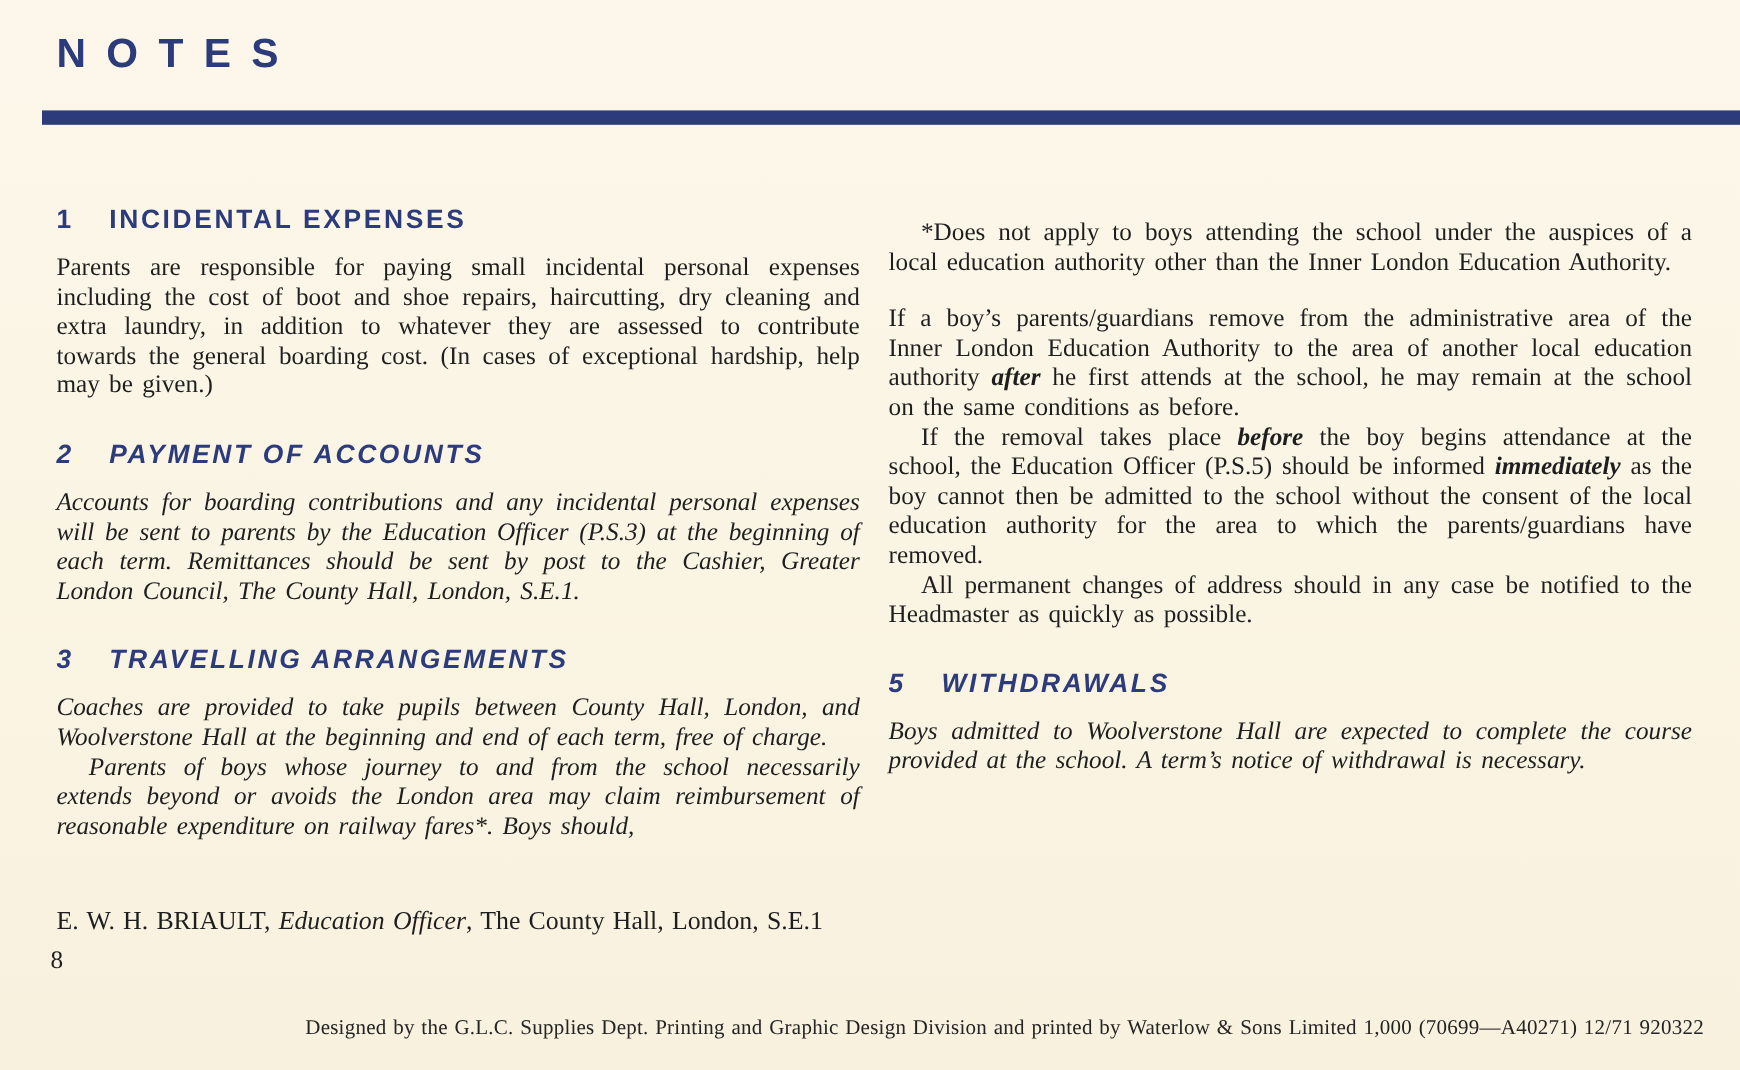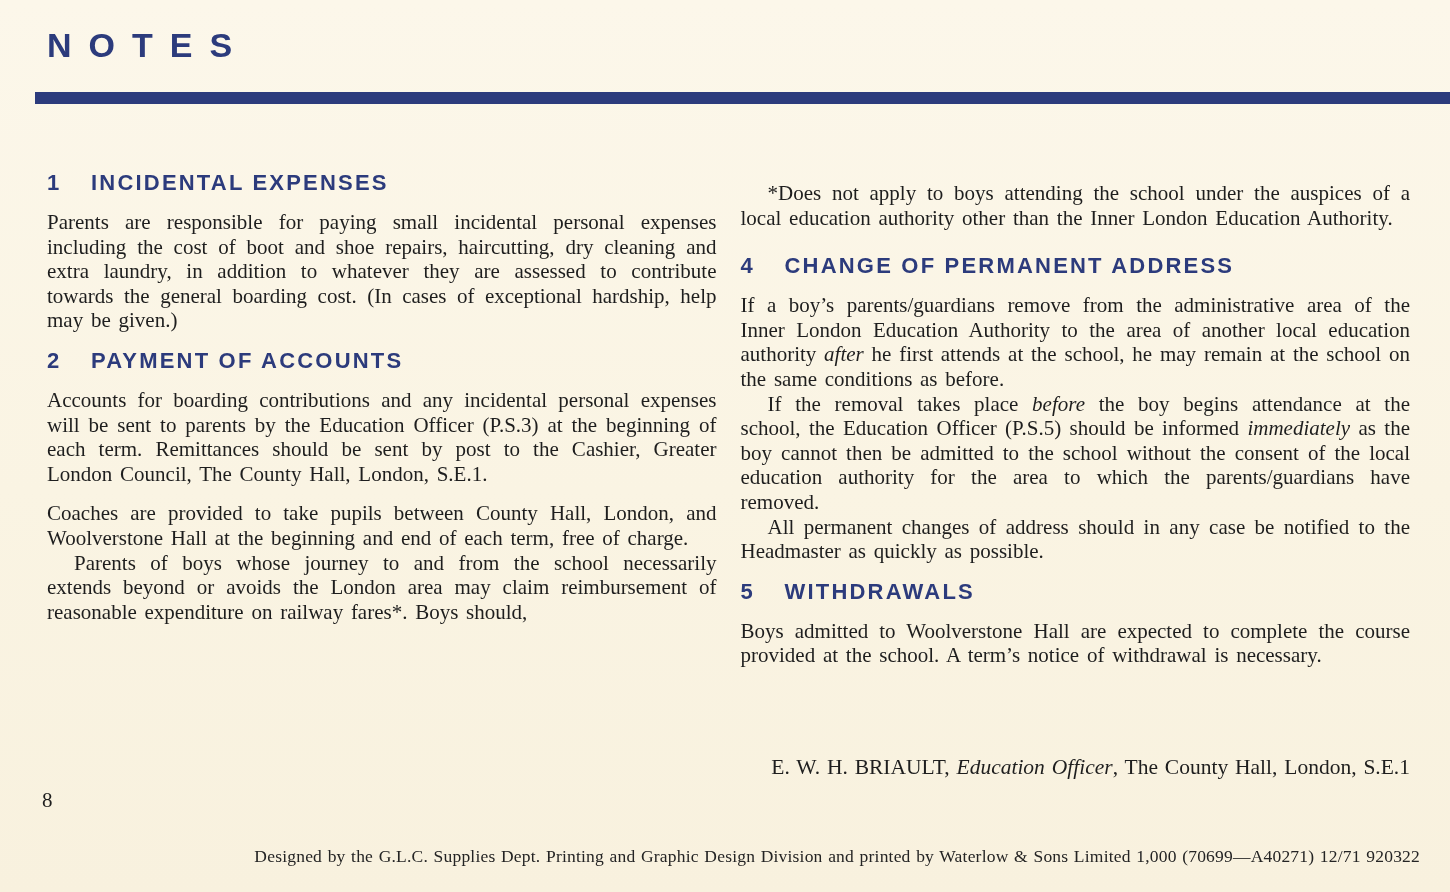--- a/index.html
+++ b/index.html
@@ -43,21 +43,21 @@
     position: absolute;
     top: 170px;
     left: 47px;
     right: 50px;
     display: flex;
     gap: 24px;
   }
   .col { flex: 1 1 0; min-width: 0; }
   .col.right { padding-top: 11px; }
 
-  .section + .section { margin-top: 15px; }
+  .section + .section { margin-top: 33px; font-style: italic; }
   .section-heading {
     font-family: "Liberation Sans", sans-serif;
     font-weight: bold;
     font-size: 22px;
     letter-spacing: 2.2px;
     color: #2c3b7c;
     margin-bottom: 14px;
     white-space: nowrap;
   }
   .section-number {
@@ -67,32 +67,32 @@
   }
   .para {
     font-size: 21px;
     line-height: 24.6px;
     text-align: justify;
     text-align-last: left;
     word-spacing: 2.5px;
     margin: 0;
   }
   .para.indent { text-indent: 27px; }
-  .para i { font-style: italic; }
+  .para i { font-style: italic; font-weight: bold; }
 
   .continuation { margin-bottom: 23px; }
   .col.right .section.first { margin-top: 0; }
 
   
   .signature {
     position: absolute;
     top: 755px;
     right: 50px;
     left: 47px;
-    text-align: right;
+    text-align: left;
     font-size: 21.5px;
     word-spacing: 1.5px;
   }
   .page-number {
     position: absolute;
     left: 42px;
     top: 788px;
     font-size: 21px;
   }
   .imprint {
@@ -127,36 +127,36 @@
       </div>
 
       <div class="section">
         <div class="section-heading">
           <span class="section-number">2</span><span>PAYMENT OF ACCOUNTS</span>
         </div>
         <p class="para"><span>Accounts for boarding contributions and any incidental personal expenses will be sent to parents by the Education Officer (P.S.3) at the beginning of each term. Remittances should be sent by post to the Cashier, Greater London Council, The County Hall, London, S.E.1.</span></p>
       </div>
 
       <div class="section">
+        <div class="section-heading">
+          <span class="section-number">3</span><span>TRAVELLING ARRANGEMENTS</span>
+        </div>
         <p class="para"><span>Coaches are provided to take pupils between County Hall, London, and Woolverstone Hall at the beginning and end of each term, free of charge.</span></p>
         <p class="para indent"><span>Parents of boys whose journey to and from the school necessarily extends beyond or avoids the London area may claim reimbursement of reasonable expenditure on railway fares*. Boys should,</span></p>
       </div>
 
     </div>
 
     <div class="col right">
 
       <div class="continuation">
         <p class="para indent"><span>*Does not apply to boys attending the school under the auspices of a local education authority other than the Inner London Education Authority.</span></p>
       </div>
 
       <div class="section first">
-        <div class="section-heading">
-          <span class="section-number">4</span><span>CHANGE OF PERMANENT ADDRESS</span>
-        </div>
         <p class="para"><span>If a boy’s parents/guardians remove from the administrative area of the Inner London Education Authority to the area of another local education authority </span><i>after</i><span> he first attends at the school, he may remain at the school on the same conditions as before.</span></p>
         <p class="para indent"><span>If the removal takes place </span><i>before</i><span> the boy begins attendance at the school, the Education Officer (P.S.5) should be informed </span><i>immediately</i><span> as the boy cannot then be admitted to the school without the consent of the local education authority for the area to which the parents/guardians have removed.</span></p>
         <p class="para indent"><span>All permanent changes of address should in any case be notified to the Headmaster as quickly as possible.</span></p>
       </div>
 
       <div class="section">
         <div class="section-heading">
           <span class="section-number">5</span><span>WITHDRAWALS</span>
         </div>
         <p class="para"><span>Boys admitted to Woolverstone Hall are expected to complete the course provided at the school. A term’s notice of withdrawal is necessary.</span></p>

